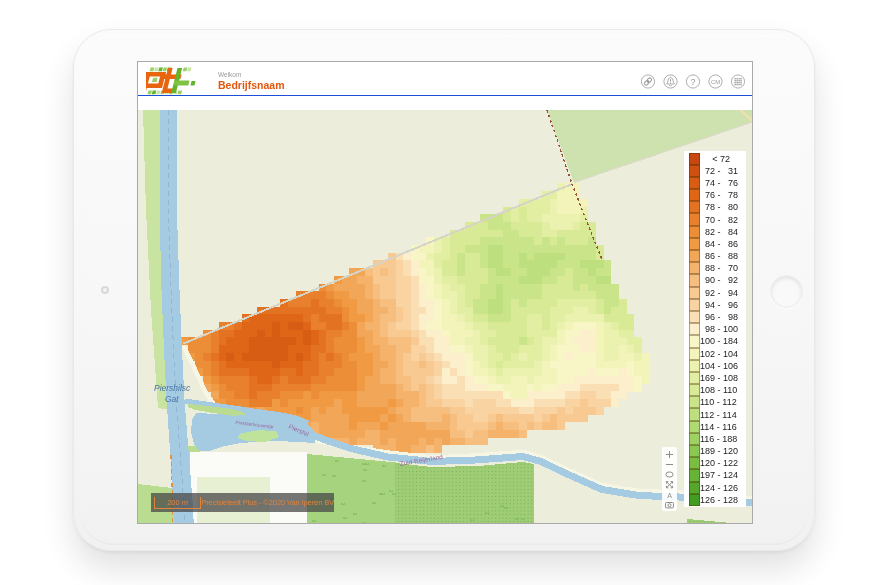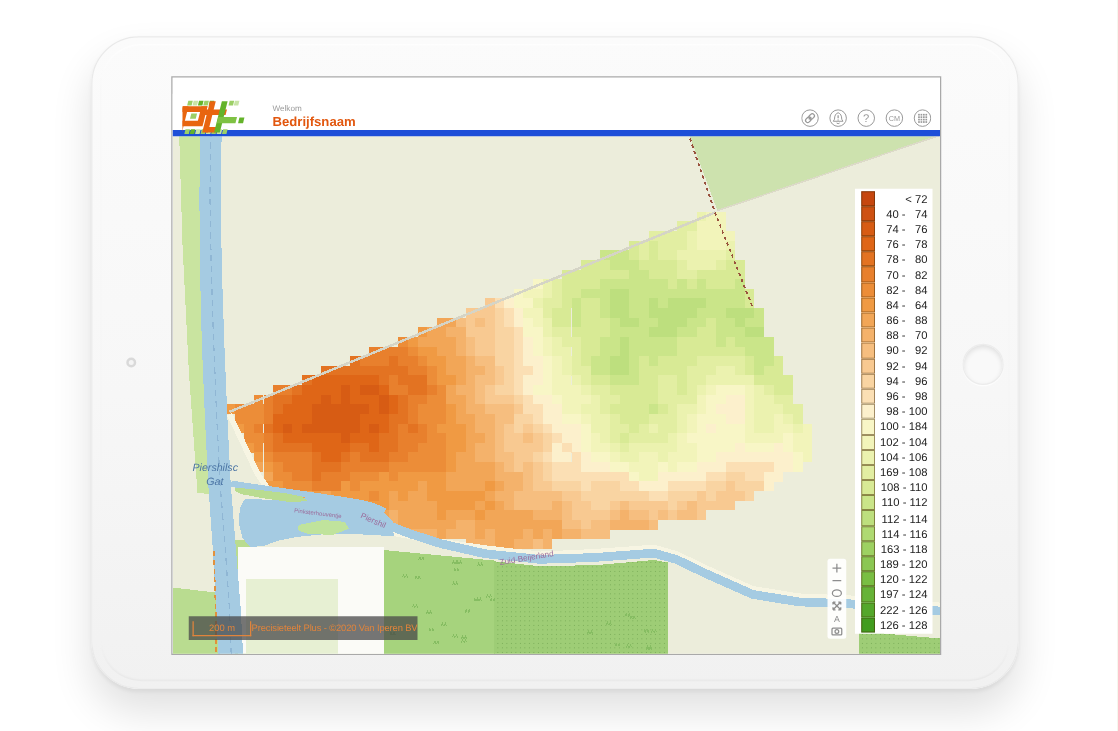--- a/index.html
+++ b/index.html
@@ -7,30 +7,30 @@
  border:1px solid #e9e9e9;
  box-shadow:0 2px 3px rgba(0,0,0,0.05),0 18px 32px rgba(0,0,0,0.12);}
 .tablet:before{content:"";position:absolute;left:6px;top:5px;right:6px;bottom:5px;border-radius:33px;
  box-shadow:inset 0 1px 2px rgba(255,255,255,.9), inset 0 -1px 2px rgba(0,0,0,.05);}
 .cam{position:absolute;left:27px;top:256px;width:8px;height:8px;border-radius:50%;
  background:#f4f4f4;border:2px solid #d9d9d9;}
 .home{position:absolute;right:11px;top:245px;width:33px;height:33px;border-radius:50%;border:1px solid #ececec;
  background:#f9f9f9;box-shadow:inset 0 2px 4px rgba(0,0,0,0.10),0 1px 1px rgba(255,255,255,.8);}
 .screen{position:absolute;left:137px;top:61px;width:616px;height:463px;background:#fff;
  border:1px solid #a9a9a9;overflow:hidden}
-.hdr{position:absolute;left:0;top:13px;width:100%;height:34px;background:#fff;border-bottom:5px solid #1d4ed8}
+.hdr{position:absolute;left:0;top:0;width:100%;height:34px;background:#fff;border-bottom:1px solid #1d4ed8}
 .logo{position:absolute;left:8px;top:2px}
 .welk{position:absolute;left:80px;top:9px;font-size:6.5px;color:#9a9a9a}
 .bedr{position:absolute;left:80px;top:16.5px;font-size:10.5px;font-weight:bold;color:#e2570e}
 .hic{position:absolute;top:12px}
-.map{position:absolute;left:0;top:34px;width:672px;height:429px}
+.map{position:absolute;left:0;top:48px;width:672px;height:429px}
 .legend{position:absolute;left:546px;top:89px;width:62px;height:356px;background:#fff;padding:1.5px 0 0 4.5px}
 .lr{height:12.2px;display:flex;align-items:center}
 .sw{display:inline-block;width:11.5px;height:12.2px;box-shadow:inset 0 0 0 0.8px rgba(70,40,0,.5);flex:none}
-.lt{flex:1;text-align:right;font-size:9px;color:#222;padding-right:4px;white-space:pre}
+.lt{flex:1;text-align:right;font-size:9px;color:#222;padding-right:16px;white-space:pre}
 .ctrl{position:absolute;left:524px;top:385px;width:15px;height:64px;background:rgba(255,255,255,.92);border-radius:2px}
 .attr{position:absolute;left:13px;top:431px;width:183px;height:19px;background:rgba(72,72,72,.75);
  display:flex;align-items:center;color:#e0843c;font-size:7.5px;white-space:nowrap}
 .scale{width:52px;height:12px;border:1px solid #e0843c;border-top:none;text-align:center;line-height:11px;margin-left:3px}
 .copy{margin-left:0;letter-spacing:-0.1px}
 </style></head><body>
 <div class="tablet">
     <div class="cam"></div>
     <div class="home"></div>
   </div>
@@ -863,21 +863,21 @@
         </g>
       </svg>
  </div>
  <div class="legend">
       <div class="lr">
         <span class="sw" style="background:#c6470f"></span>
         <span class="lt">&lt; 72</span>
       </div>
       <div class="lr">
         <span class="sw" style="background:#ce5112"></span>
-        <span class="lt"> 40 -  74</span>
+        <span class="lt"> 72 -  31</span>
       </div>
       <div class="lr">
         <span class="sw" style="background:#d75c14"></span>
         <span class="lt"> 74 -  76</span>
       </div>
       <div class="lr">
         <span class="sw" style="background:#df6617"></span>
         <span class="lt"> 76 -  78</span>
       </div>
       <div class="lr">
@@ -887,21 +887,21 @@
       <div class="lr">
         <span class="sw" style="background:#e8802d"></span>
         <span class="lt"> 70 -  82</span>
       </div>
       <div class="lr">
         <span class="sw" style="background:#ec8d38"></span>
         <span class="lt"> 82 -  84</span>
       </div>
       <div class="lr">
         <span class="sw" style="background:#f09a43"></span>
-        <span class="lt"> 84 -  64</span>
+        <span class="lt"> 84 -  86</span>
       </div>
       <div class="lr">
         <span class="sw" style="background:#f2a657"></span>
         <span class="lt"> 86 -  88</span>
       </div>
       <div class="lr">
         <span class="sw" style="background:#f4b26b"></span>
         <span class="lt"> 88 -  70</span>
       </div>
       <div class="lr">
@@ -951,37 +951,37 @@
       <div class="lr">
         <span class="sw" style="background:#bddf7e"></span>
         <span class="lt">112 - 114</span>
       </div>
       <div class="lr">
         <span class="sw" style="background:#afda72"></span>
         <span class="lt">114 - 116</span>
       </div>
       <div class="lr">
         <span class="sw" style="background:#9dd162"></span>
-        <span class="lt">163 - 118</span>
+        <span class="lt">116 - 188</span>
       </div>
       <div class="lr">
         <span class="sw" style="background:#8bc753"></span>
         <span class="lt">189 - 120</span>
       </div>
       <div class="lr">
         <span class="sw" style="background:#79be43"></span>
         <span class="lt">120 - 122</span>
       </div>
       <div class="lr">
         <span class="sw" style="background:#66b337"></span>
         <span class="lt">197 - 124</span>
       </div>
       <div class="lr">
         <span class="sw" style="background:#54a72b"></span>
-        <span class="lt">222 - 126</span>
+        <span class="lt">124 - 126</span>
       </div>
       <div class="lr">
         <span class="sw" style="background:#419c1f"></span>
         <span class="lt">126 - 128</span>
       </div>
     </div>
  <div class="ctrl"><svg width="15" height="64" viewBox="0 0 15 64" fill="none" stroke="#8d8d8d" stroke-width="1">
   <path d="M7.5,4 v7 M4,7.5 h7"></path>
   <path d="M4,17.5 h7"></path>
   <ellipse cx="7.5" cy="27.5" rx="3.6" ry="2.6"></ellipse>

